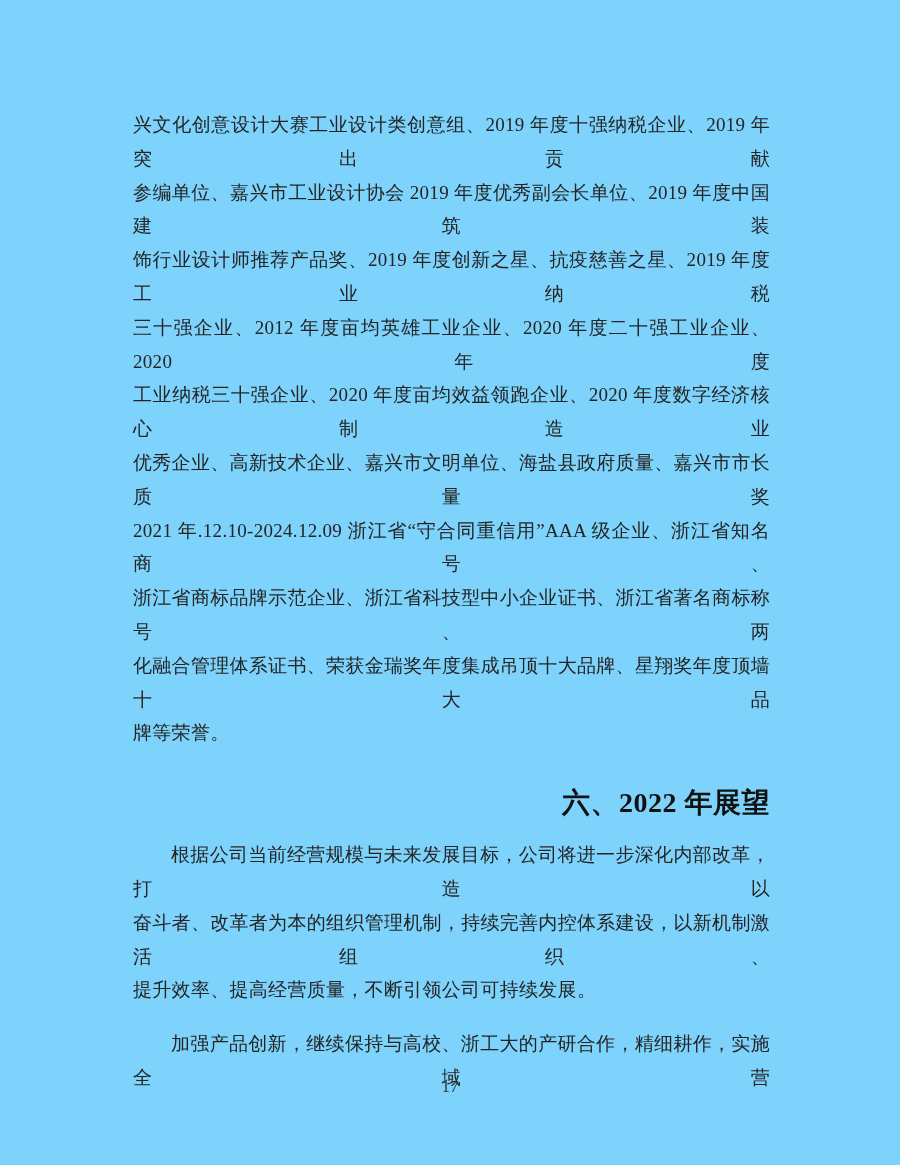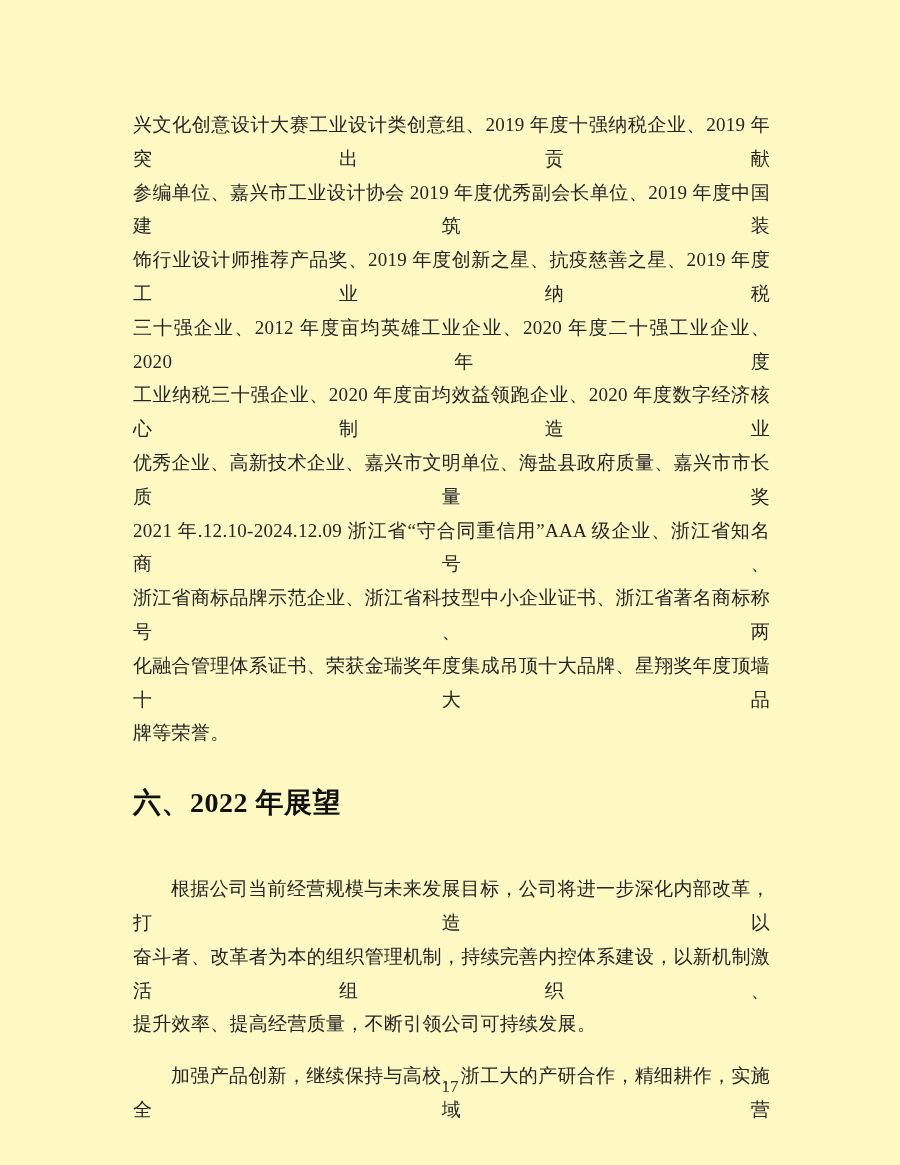--- a/index.html
+++ b/index.html
@@ -11,21 +11,21 @@
     width: 900px;
     height: 1165px;
     position: relative;
     overflow: hidden;
     font-family: "Liberation Serif", "DejaVu Serif", serif;
     color: #242424;
   }
   .page {
     position: absolute;
     inset: 0;
-    background: #fef9c3;
+    background: #7dd3fc;
     padding-left: 8px;
   }
   .content {
     position: absolute;
     left: 133px;
     top: 108px;
     width: 637px;
   }
   .tline {
     font-size: 19px;
@@ -43,23 +43,25 @@
     text-indent: 38px;
   }
   .heading {
     margin: 32px 0 0 0;
     padding: 0;
     font-size: 28px;
     line-height: 42px;
     font-weight: bold;
     color: #111111;
     letter-spacing: 0.5px;
+    text-align: right;
   }
   .para-1 {
-    margin-top: 48px;
+    margin-top: 16px;
+    font-family: Liberation Mono, monospace;
   }
   .para-2 {
     margin-top: 18px;
   }
   .pagenum {
     position: absolute;
     top: 1076px;
     left: 0;
     right: 0;
     text-align: center;

